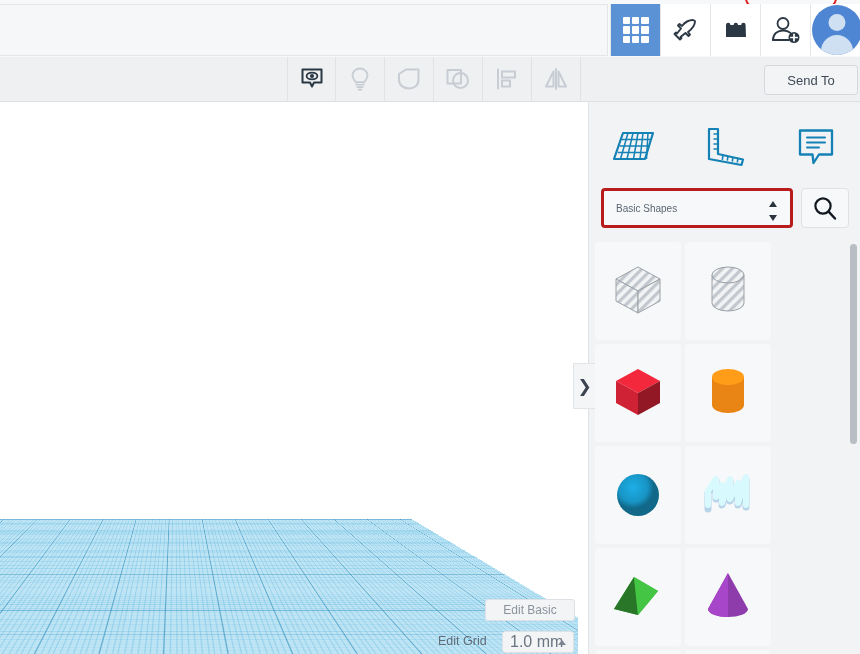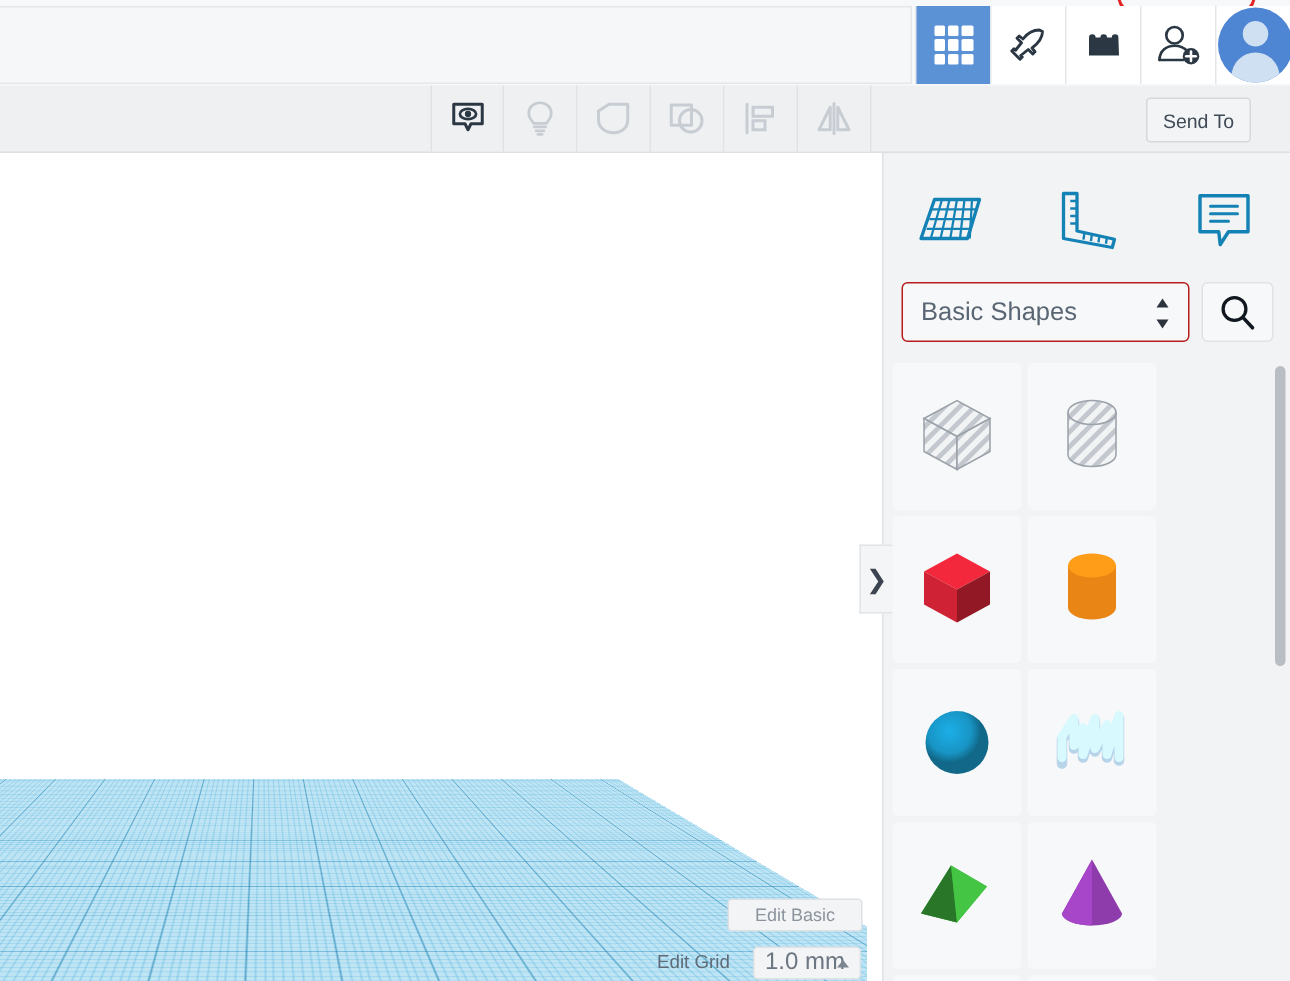--- a/index.html
+++ b/index.html
@@ -150,23 +150,23 @@
   }
   .panel-icon {
     flex: 1; display: flex; align-items: center; justify-content: center;
   }
   .selectrow {
     position: absolute; left: 12px; top: 86px; width: 248px; height: 40px;
     display: flex; gap: 8px;
   }
   .sel {
     position: relative; width: 192px; height: 40px;
-    background: #f7f8f9; border: 1px solid #b91c1c; border-radius: 4px;
+    background: #f7f8f9; border: 3px solid #b91c1c; border-radius: 4px;
     display: flex; align-items: center; padding-left: 12px;
-    font-size: 17px; color: #5a6673;
+    font-size: 10px; color: #5a6673;
   }
   .stepper {
     position: absolute; right: 12px; top: 10px; width: 9px; height: 20px;
   }
   .stepper .up, .stepper .dn {
     position: absolute; left: 0; width: 0; height: 0;
     border-left: 4.5px solid transparent; border-right: 4.5px solid transparent;
   }
   .stepper .up { top: 0; border-bottom: 6px solid #2b333d; }
   .stepper .dn { bottom: 0; border-top: 6px solid #2b333d; }
@@ -309,21 +309,21 @@
     <div class="tb2-icon" style="left:532px">
       <span>
         <svg width="28" height="24" viewBox="0 0 28 24">
           <line x1="14" y1="2" x2="14" y2="22" stroke="#c8cdd3" stroke-width="2" stroke-linecap="round"></line>
           <path d="M11.5 4.5 L11.5 19.5 L4 19.5 Z" fill="none" stroke="#c8cdd3" stroke-width="2" stroke-linejoin="round"></path>
           <path d="M16.5 4.5 L16.5 19.5 L24 19.5 Z" fill="none" stroke="#c8cdd3" stroke-width="2" stroke-linejoin="round"></path>
         </svg>
       </span>
     </div>
 
-    <div class="txtbtn" style="left:764px; width:70px">Send To</div>
+    <div class="txtbtn" style="left:764px; width:94px">Send To</div>
   </div>
 
 
   <div class="canvas">
     <div class="workplane"></div>
   </div>
 
   <div class="editgrid">Edit Basic</div>
   <div class="snaplabel">Edit Grid</div>
   <div class="snapselect">

